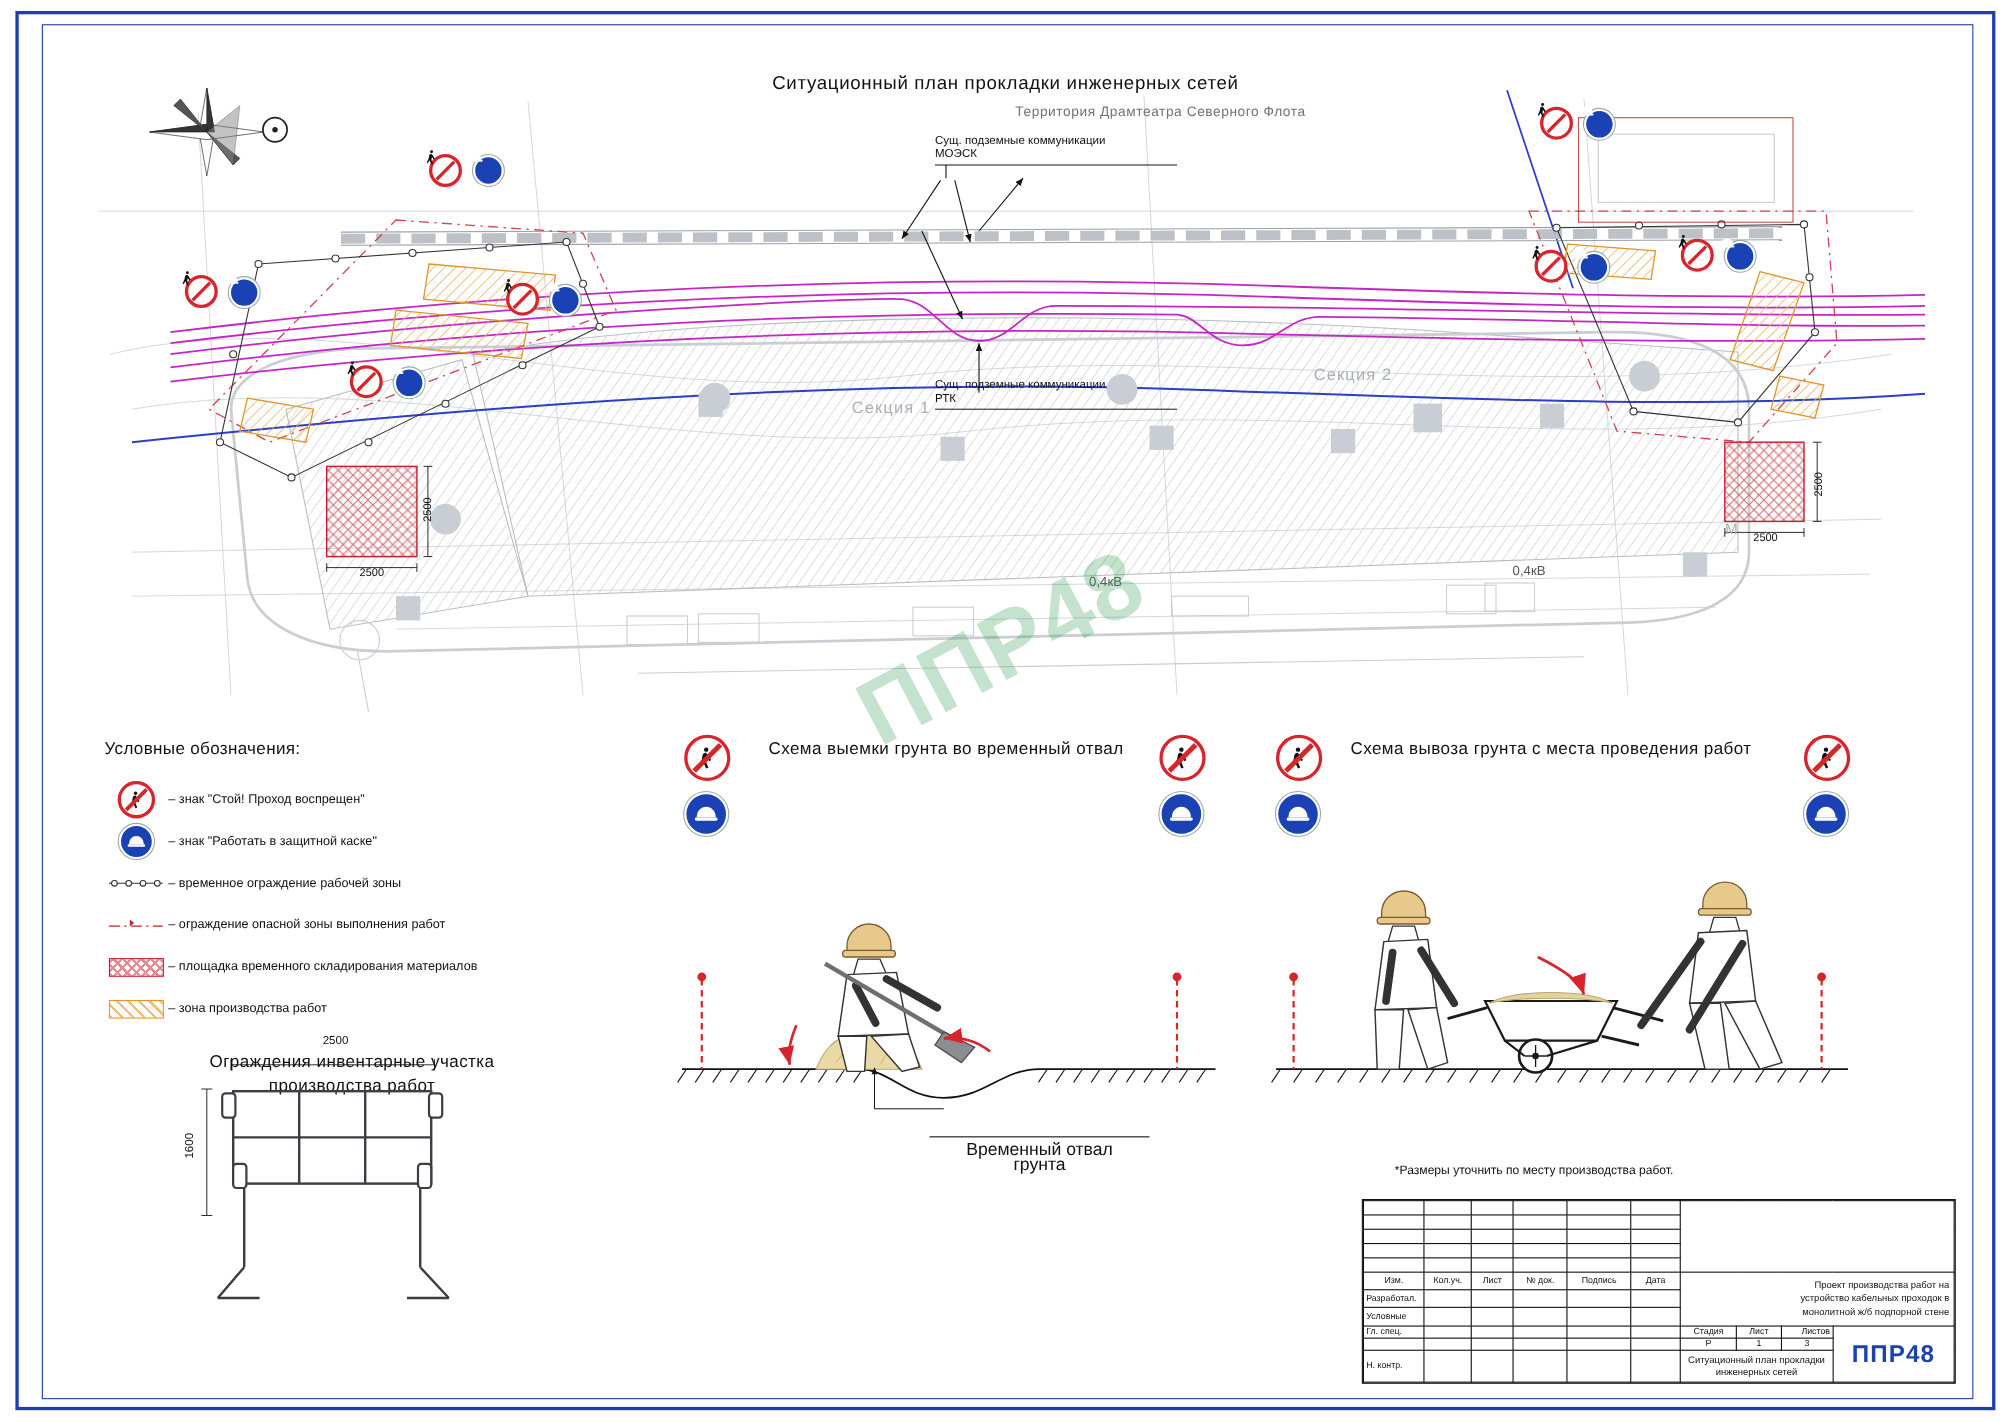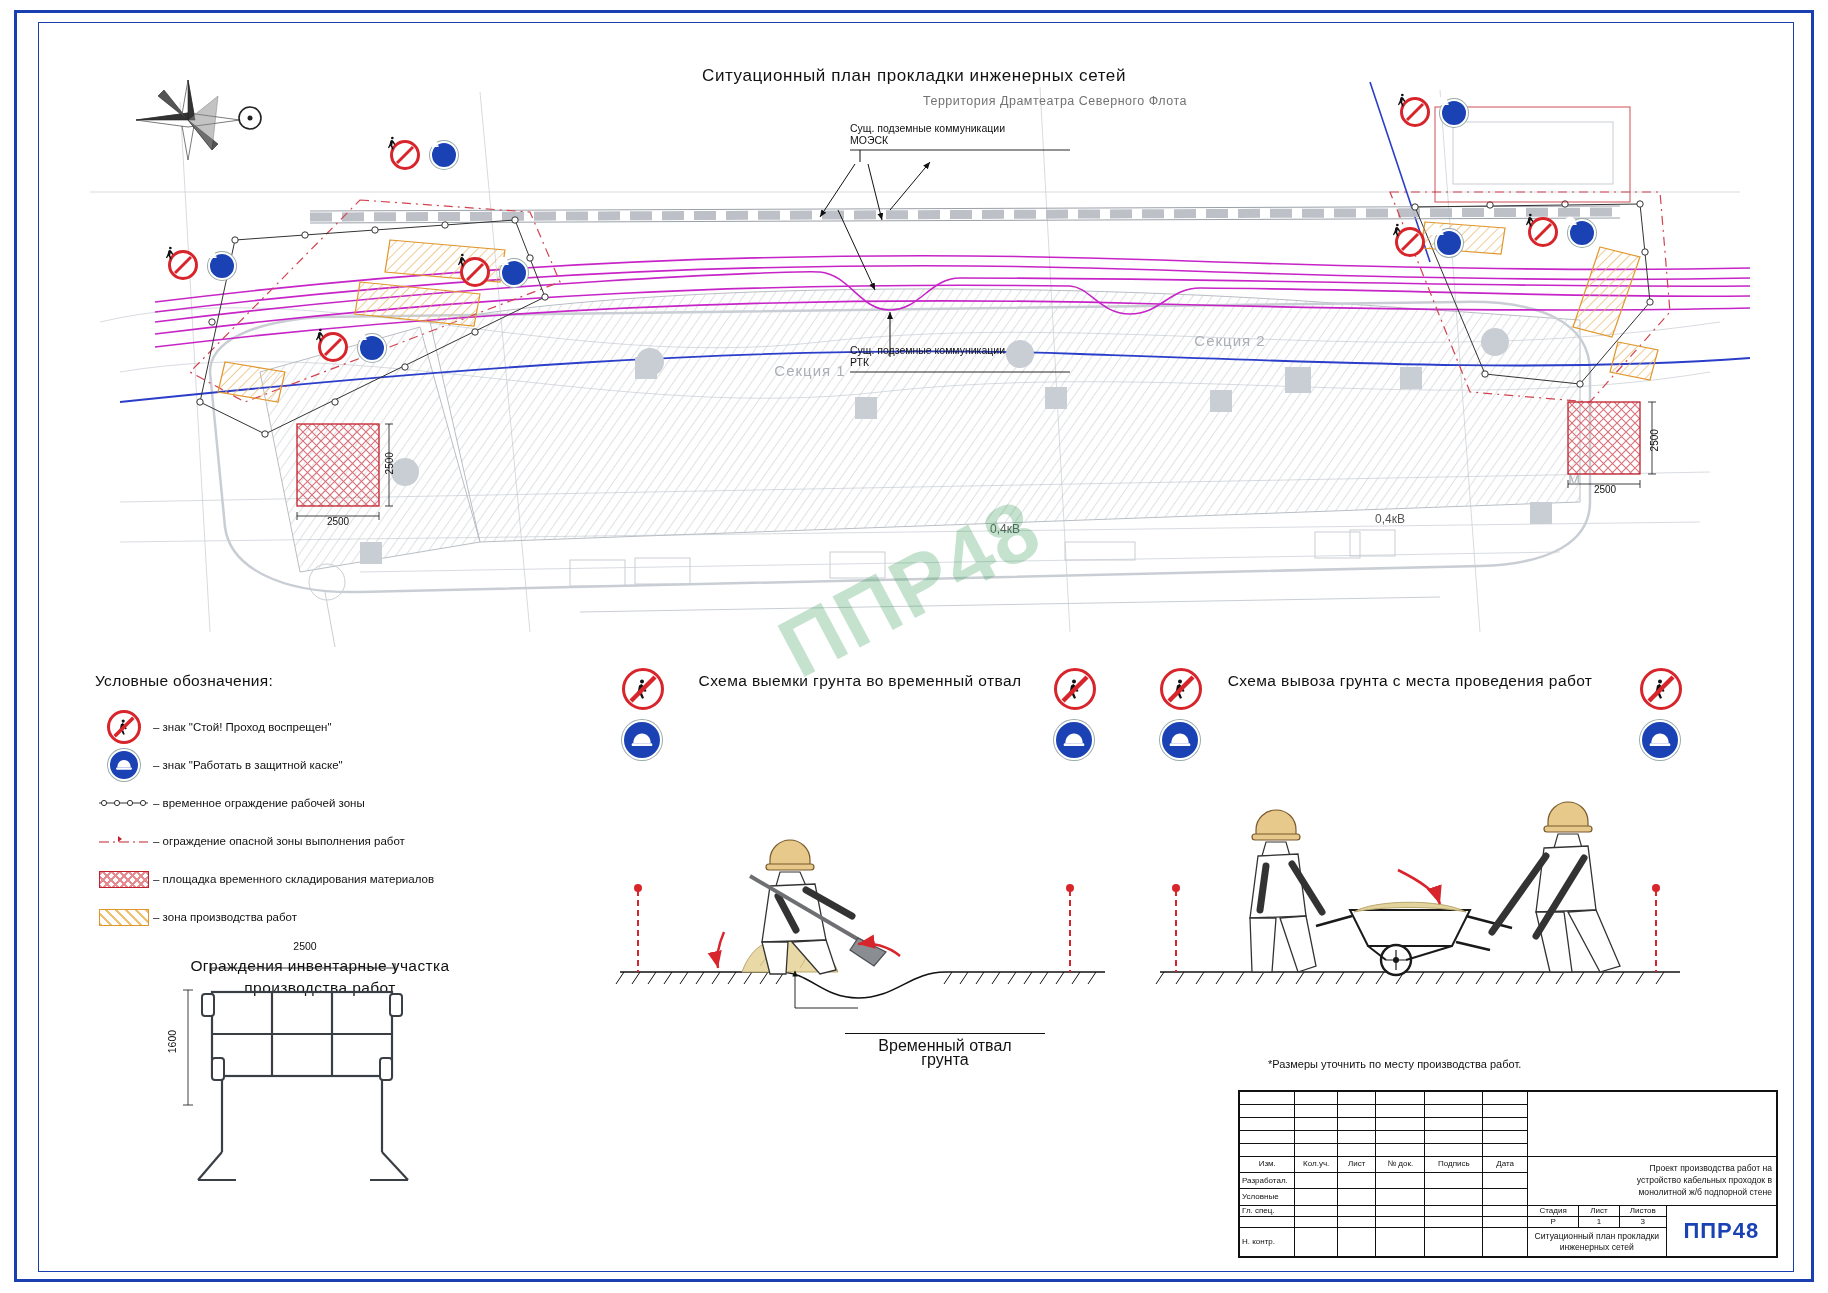--- a/index.html
+++ b/index.html
@@ -829,21 +829,21 @@
       </tr>
       <tr>
         <td>Гл. спец.</td>
         <td></td>
             <td></td>
             <td></td>
             <td></td>
             <td></td>
         <td class="tb-c" style="width:42px;">Стадия</td>
         <td class="tb-c" style="width:32px;">Лист</td>
-        <td class="tb-c" style="width:38px;">Листов</td>
+        <td class="tb-c" style="width:38px;text-align:right;">Листов</td>
         <td rowspan="3" class="logo" style="width:96px;">ППР48</td>
       </tr>
       <tr>
         <td></td>
         <td></td>
             <td></td>
             <td></td>
             <td></td>
             <td></td>
         <td class="tb-c">Р</td>

